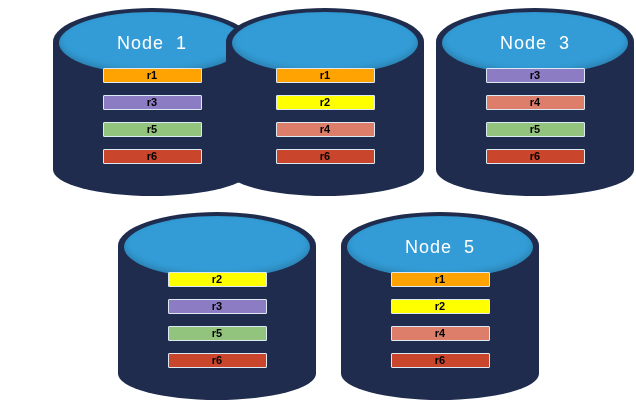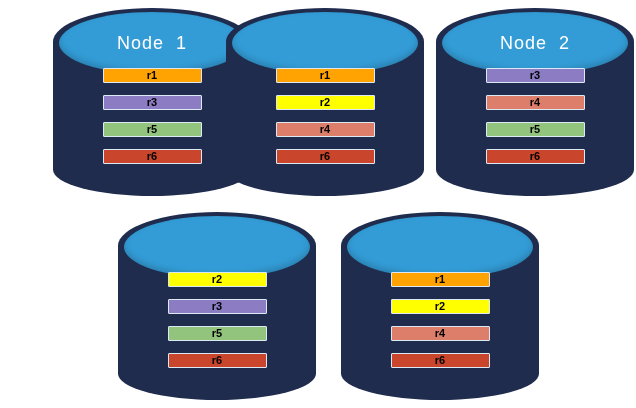--- a/index.html
+++ b/index.html
@@ -110,21 +110,21 @@
 
   <div class="bar" style="background: rgb(221, 126, 107);">r4</div>
 
   <div class="bar" style="background: rgb(201, 69, 43);">r6</div>
 </div>
   </div>
 
   <div class="cylinder pos-2">
     <div class="cyl-body"></div>
     <div class="cyl-top"></div>
-    <div class="cyl-title">Node  2</div>
+    <div class="cyl-title">Node  3</div>
     <div class="bars">
   <div class="bar" style="background: rgb(139, 124, 195);">r3</div>
 
   <div class="bar" style="background: rgb(221, 126, 107);">r4</div>
 
   <div class="bar" style="background: rgb(147, 196, 125);">r5</div>
 
   <div class="bar" style="background: rgb(201, 69, 43);">r6</div>
 </div>
   </div>
@@ -139,20 +139,21 @@
 
   <div class="bar" style="background: rgb(147, 196, 125);">r5</div>
 
   <div class="bar" style="background: rgb(201, 69, 43);">r6</div>
 </div>
   </div>
 
   <div class="cylinder pos-4">
     <div class="cyl-body"></div>
     <div class="cyl-top"></div>
+    <div class="cyl-title">Node  5</div>
     <div class="bars">
   <div class="bar" style="background: rgb(255, 163, 3);">r1</div>
 
   <div class="bar" style="background: rgb(255, 255, 0);">r2</div>
 
   <div class="bar" style="background: rgb(221, 126, 107);">r4</div>
 
   <div class="bar" style="background: rgb(201, 69, 43);">r6</div>
 </div>
   </div>

